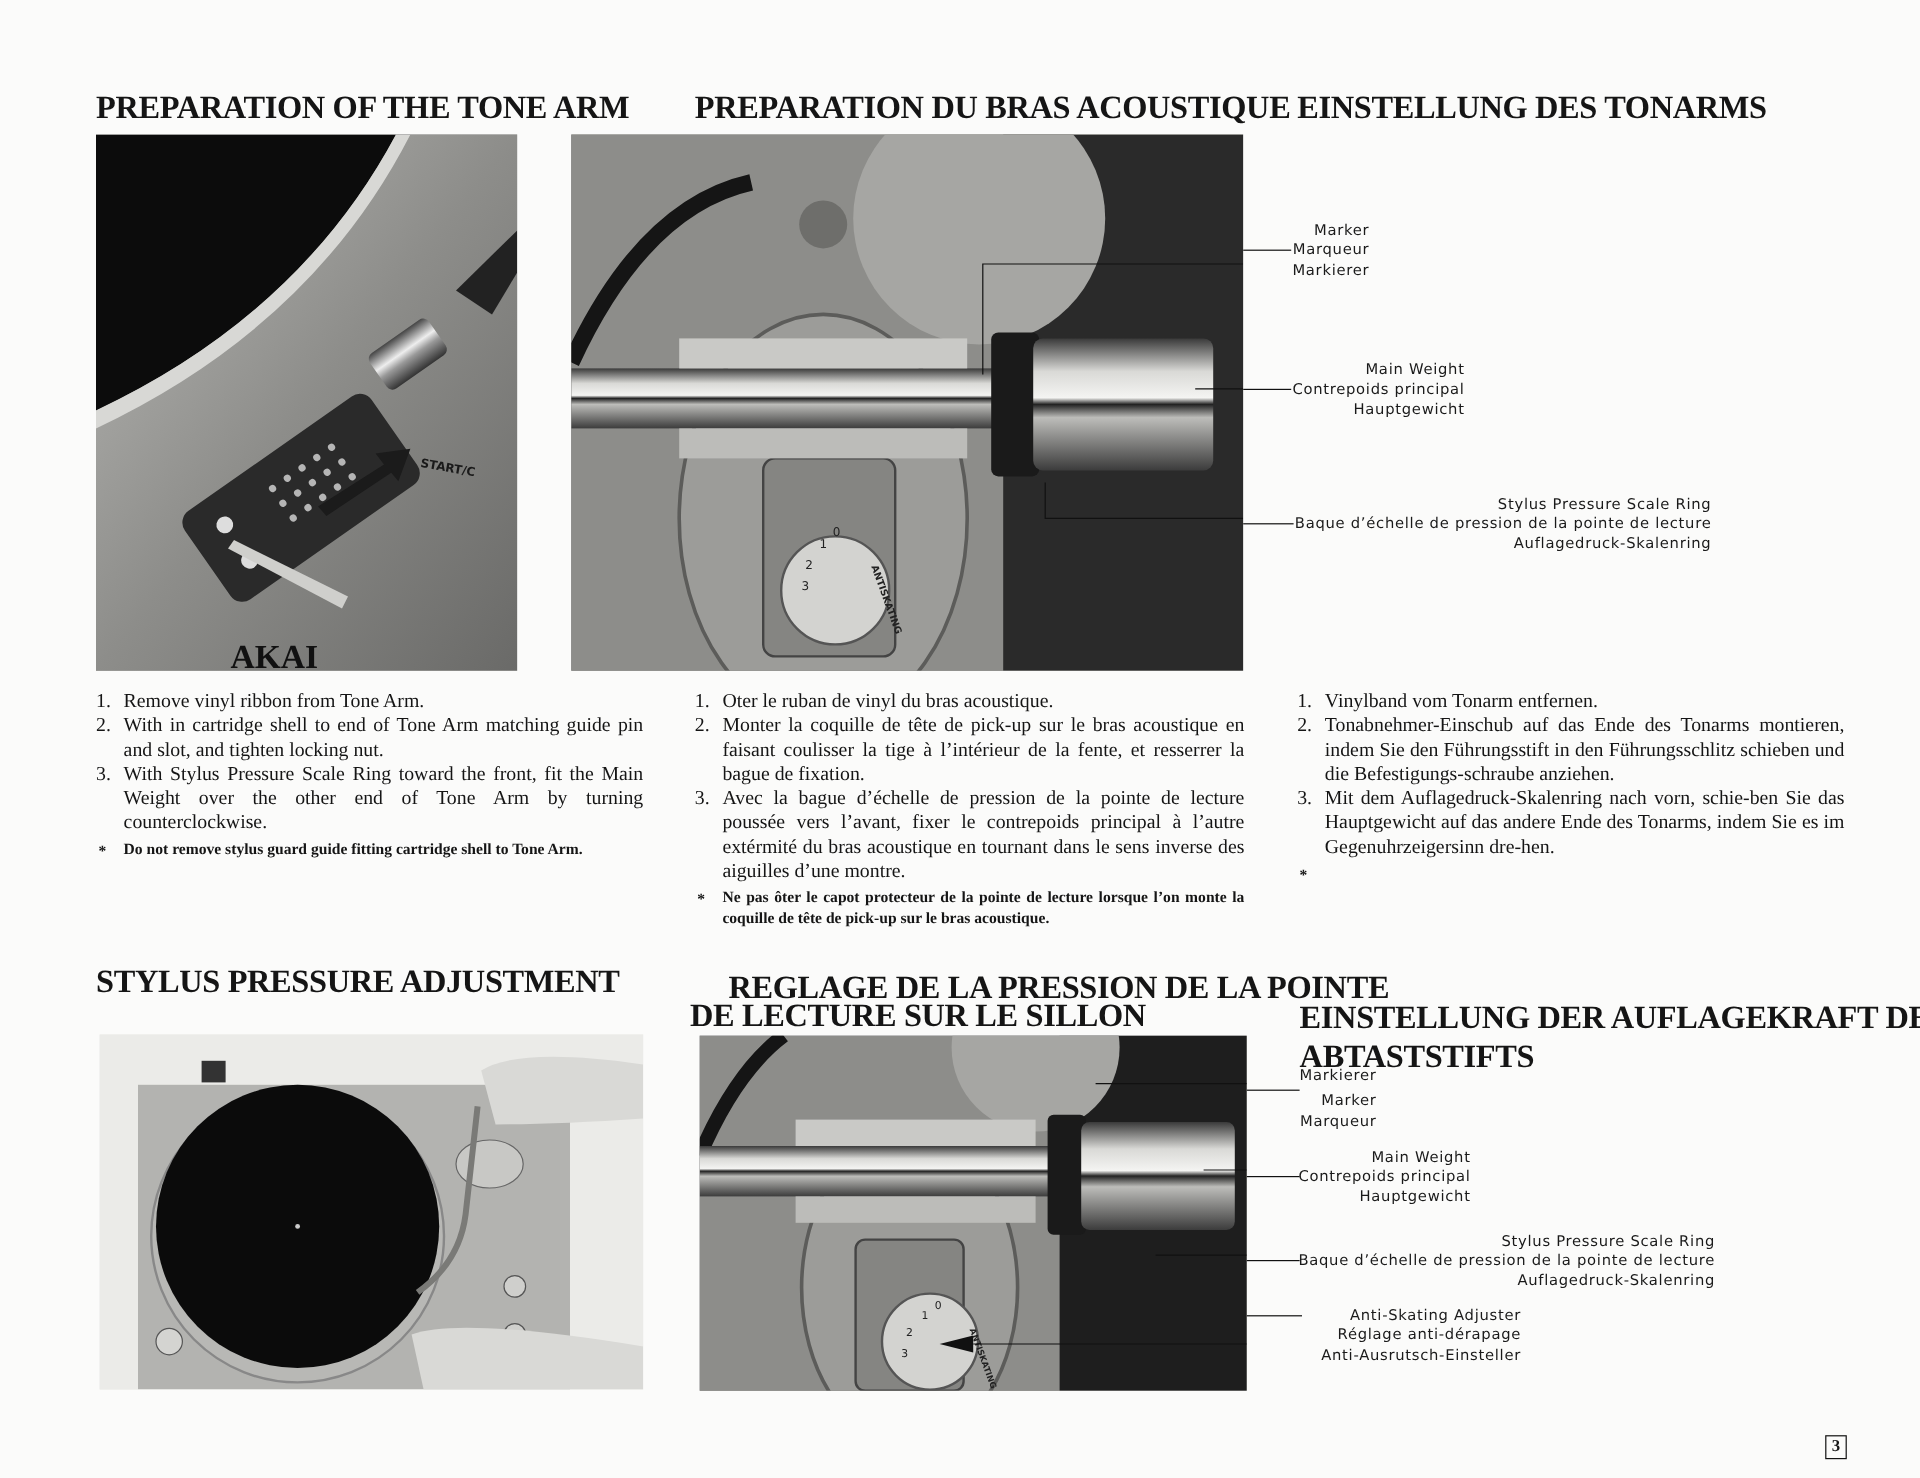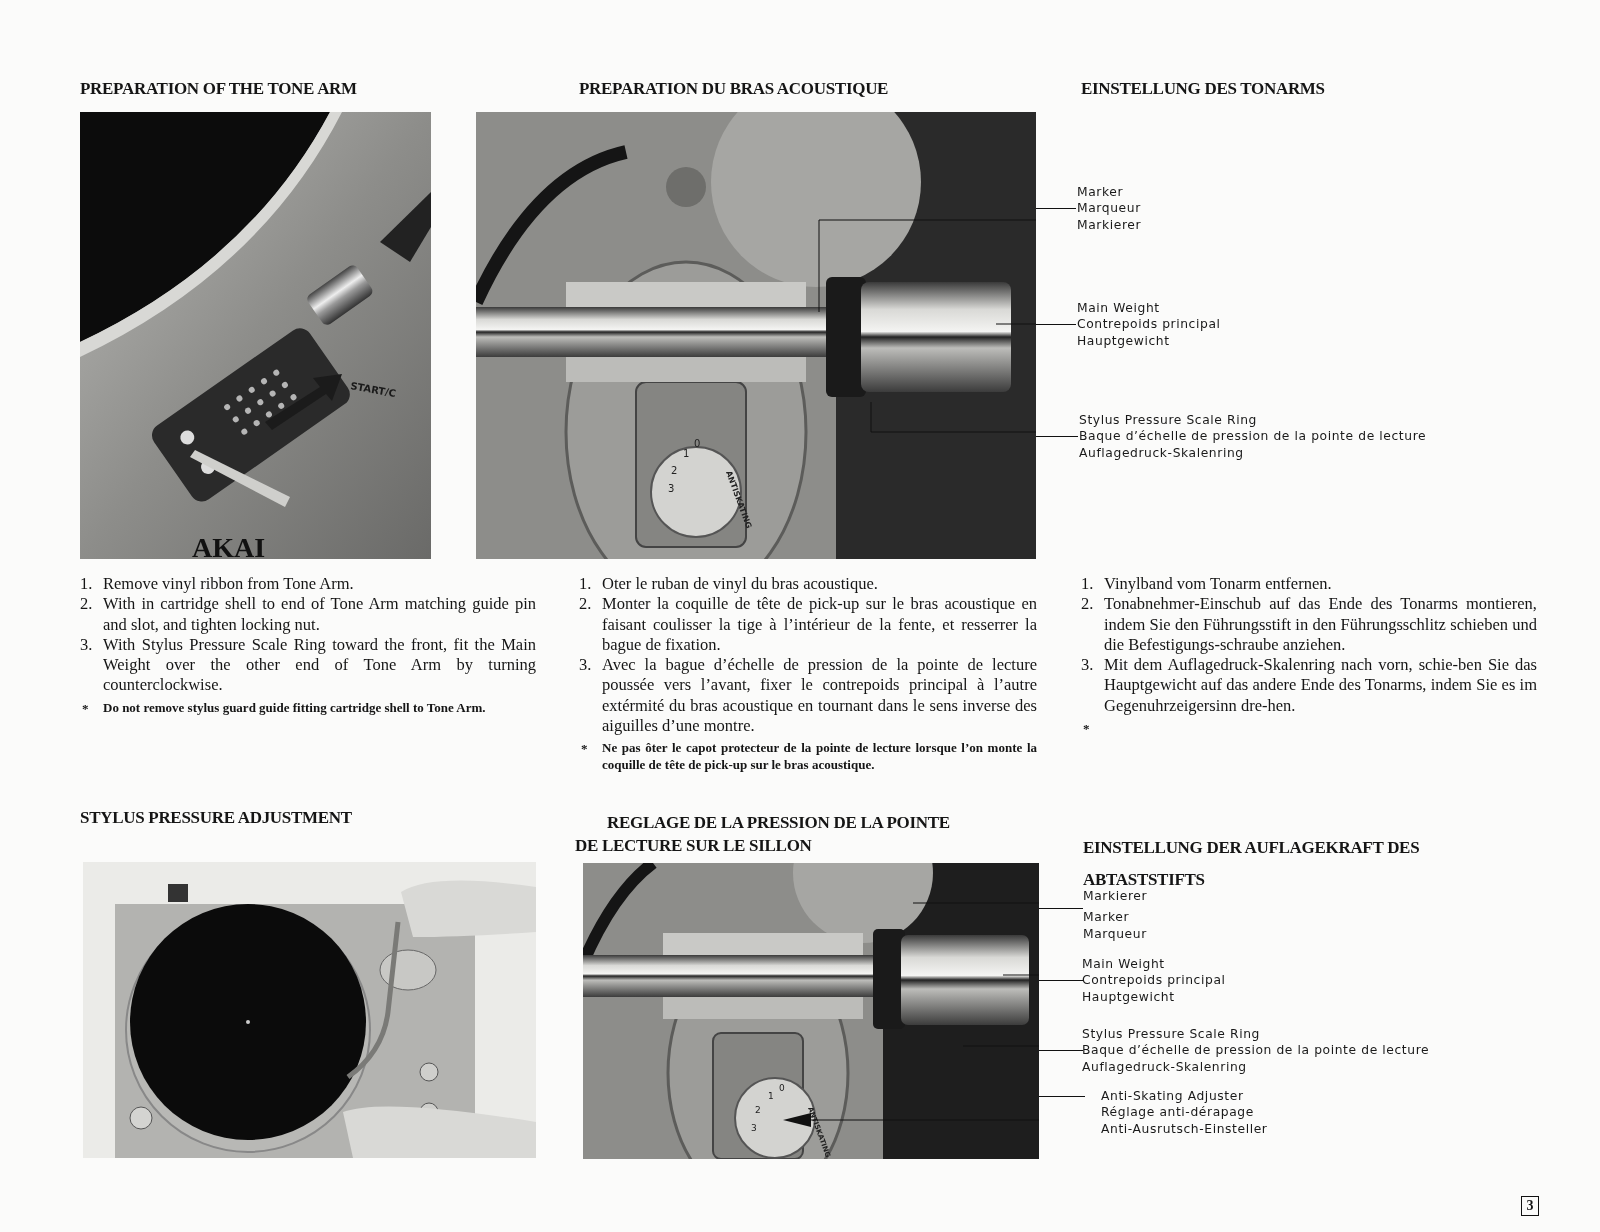--- a/index.html
+++ b/index.html
@@ -4,39 +4,39 @@
 <style>
   html, body { margin: 0; padding: 0; }
   body {
     width: 1600px; height: 1232px; position: relative; overflow: hidden;
     background: #fbfbfa; color: #151515;
     font-family: "Liberation Serif", serif;
   }
   .abs { position: absolute; }
   .heading {
     font-family: "Liberation Serif", serif; font-weight: bold;
-    font-size: 17px; letter-spacing: -0.3px; line-height: 24px; white-space: nowrap;
+    font-size: 27px; letter-spacing: -0.3px; line-height: 24px; white-space: nowrap;
   }
   .heading.light { font-weight: bold; }
   .photo { position: absolute; overflow: hidden; background: #555; }
   ol.steps {
     list-style: none; margin: 0; padding: 0;
     font-family: "Liberation Serif", serif; font-size: 16.5px; line-height: 20.3px;
   }
   ol.steps li { position: relative; padding-left: 23px; text-align: justify; }
   ol.steps li .num { position: absolute; left: 0; top: 0; }
   .note {
     position: relative; padding-left: 23px;
     font-family: "Liberation Serif", serif; font-weight: bold;
     font-size: 13px; line-height: 17px; text-align: justify; margin-top: 3px;
   }
   .note .star { position: absolute; left: 2px; top: 1px; }
   .callout {
     position: absolute; font-family: "DejaVu Sans", sans-serif;
-    font-size: 12.3px; line-height: 16.3px; letter-spacing: 0.6px; white-space: nowrap; color: #1a1a1a;
+    font-size: 12.3px; line-height: 16.3px; letter-spacing: 0.6px; white-space: nowrap; color: #1a1a1a; text-align: right;
   }
   .leader { position: absolute; height: 1px; background: #111; }
   .page-num {
     position: absolute; left: 1521px; top: 1196px; width: 16px; height: 18px;
     border: 1.5px solid #111; font-family: "Liberation Serif", serif; font-weight: bold;
     font-size: 14px; line-height: 18px; text-align: center;
   }
 </style>
 </head>
 <body>

